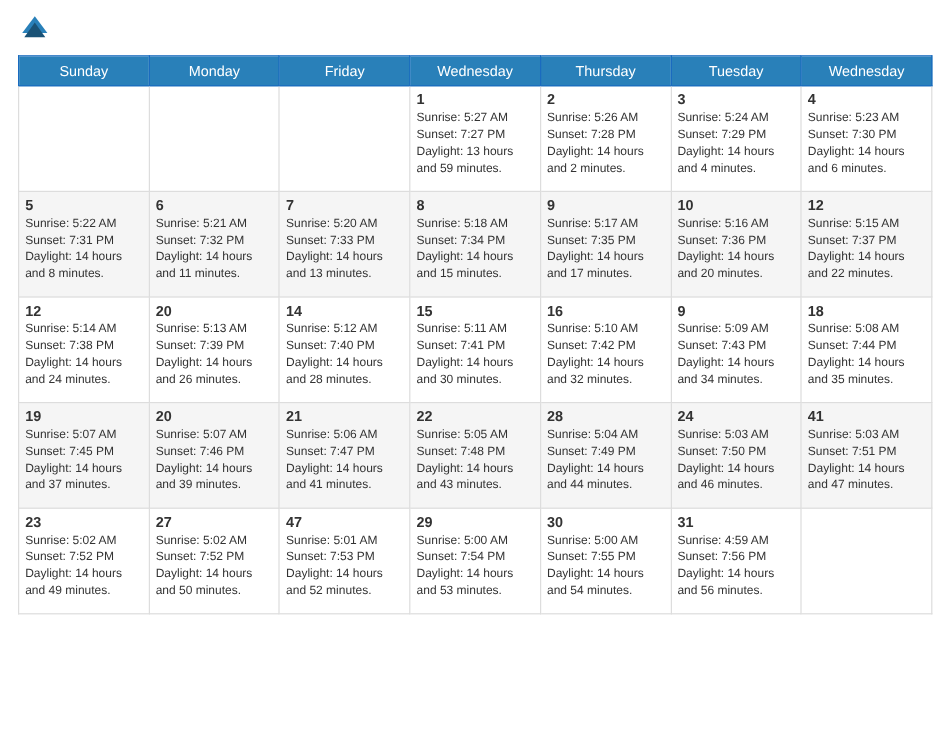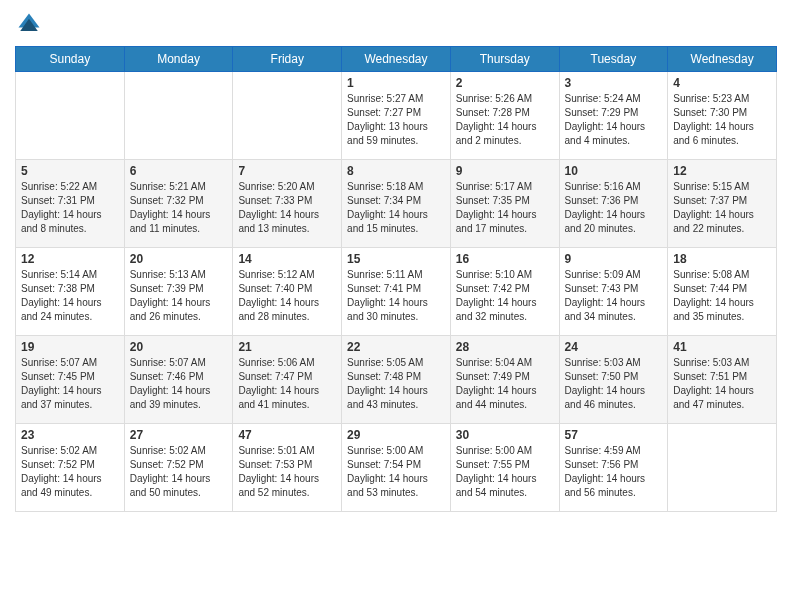--- a/index.html
+++ b/index.html
@@ -256,20 +256,20 @@
           </td>
           <td>
             <span class="day-num">29</span>
             <div class="day-info">Sunrise: 5:00 AM<br>Sunset: 7:54 PM<br>Daylight: 14 hours and 53 minutes.</div>
           </td>
           <td>
             <span class="day-num">30</span>
             <div class="day-info">Sunrise: 5:00 AM<br>Sunset: 7:55 PM<br>Daylight: 14 hours and 54 minutes.</div>
           </td>
           <td>
-            <span class="day-num">57</span>
+            <span class="day-num">31</span>
             <div class="day-info">Sunrise: 4:59 AM<br>Sunset: 7:56 PM<br>Daylight: 14 hours and 56 minutes.</div>
           </td>
           <td class="empty-cell"></td>
         </tr>
       </tbody>
   </table>
 </div>
 
 </body></html>

